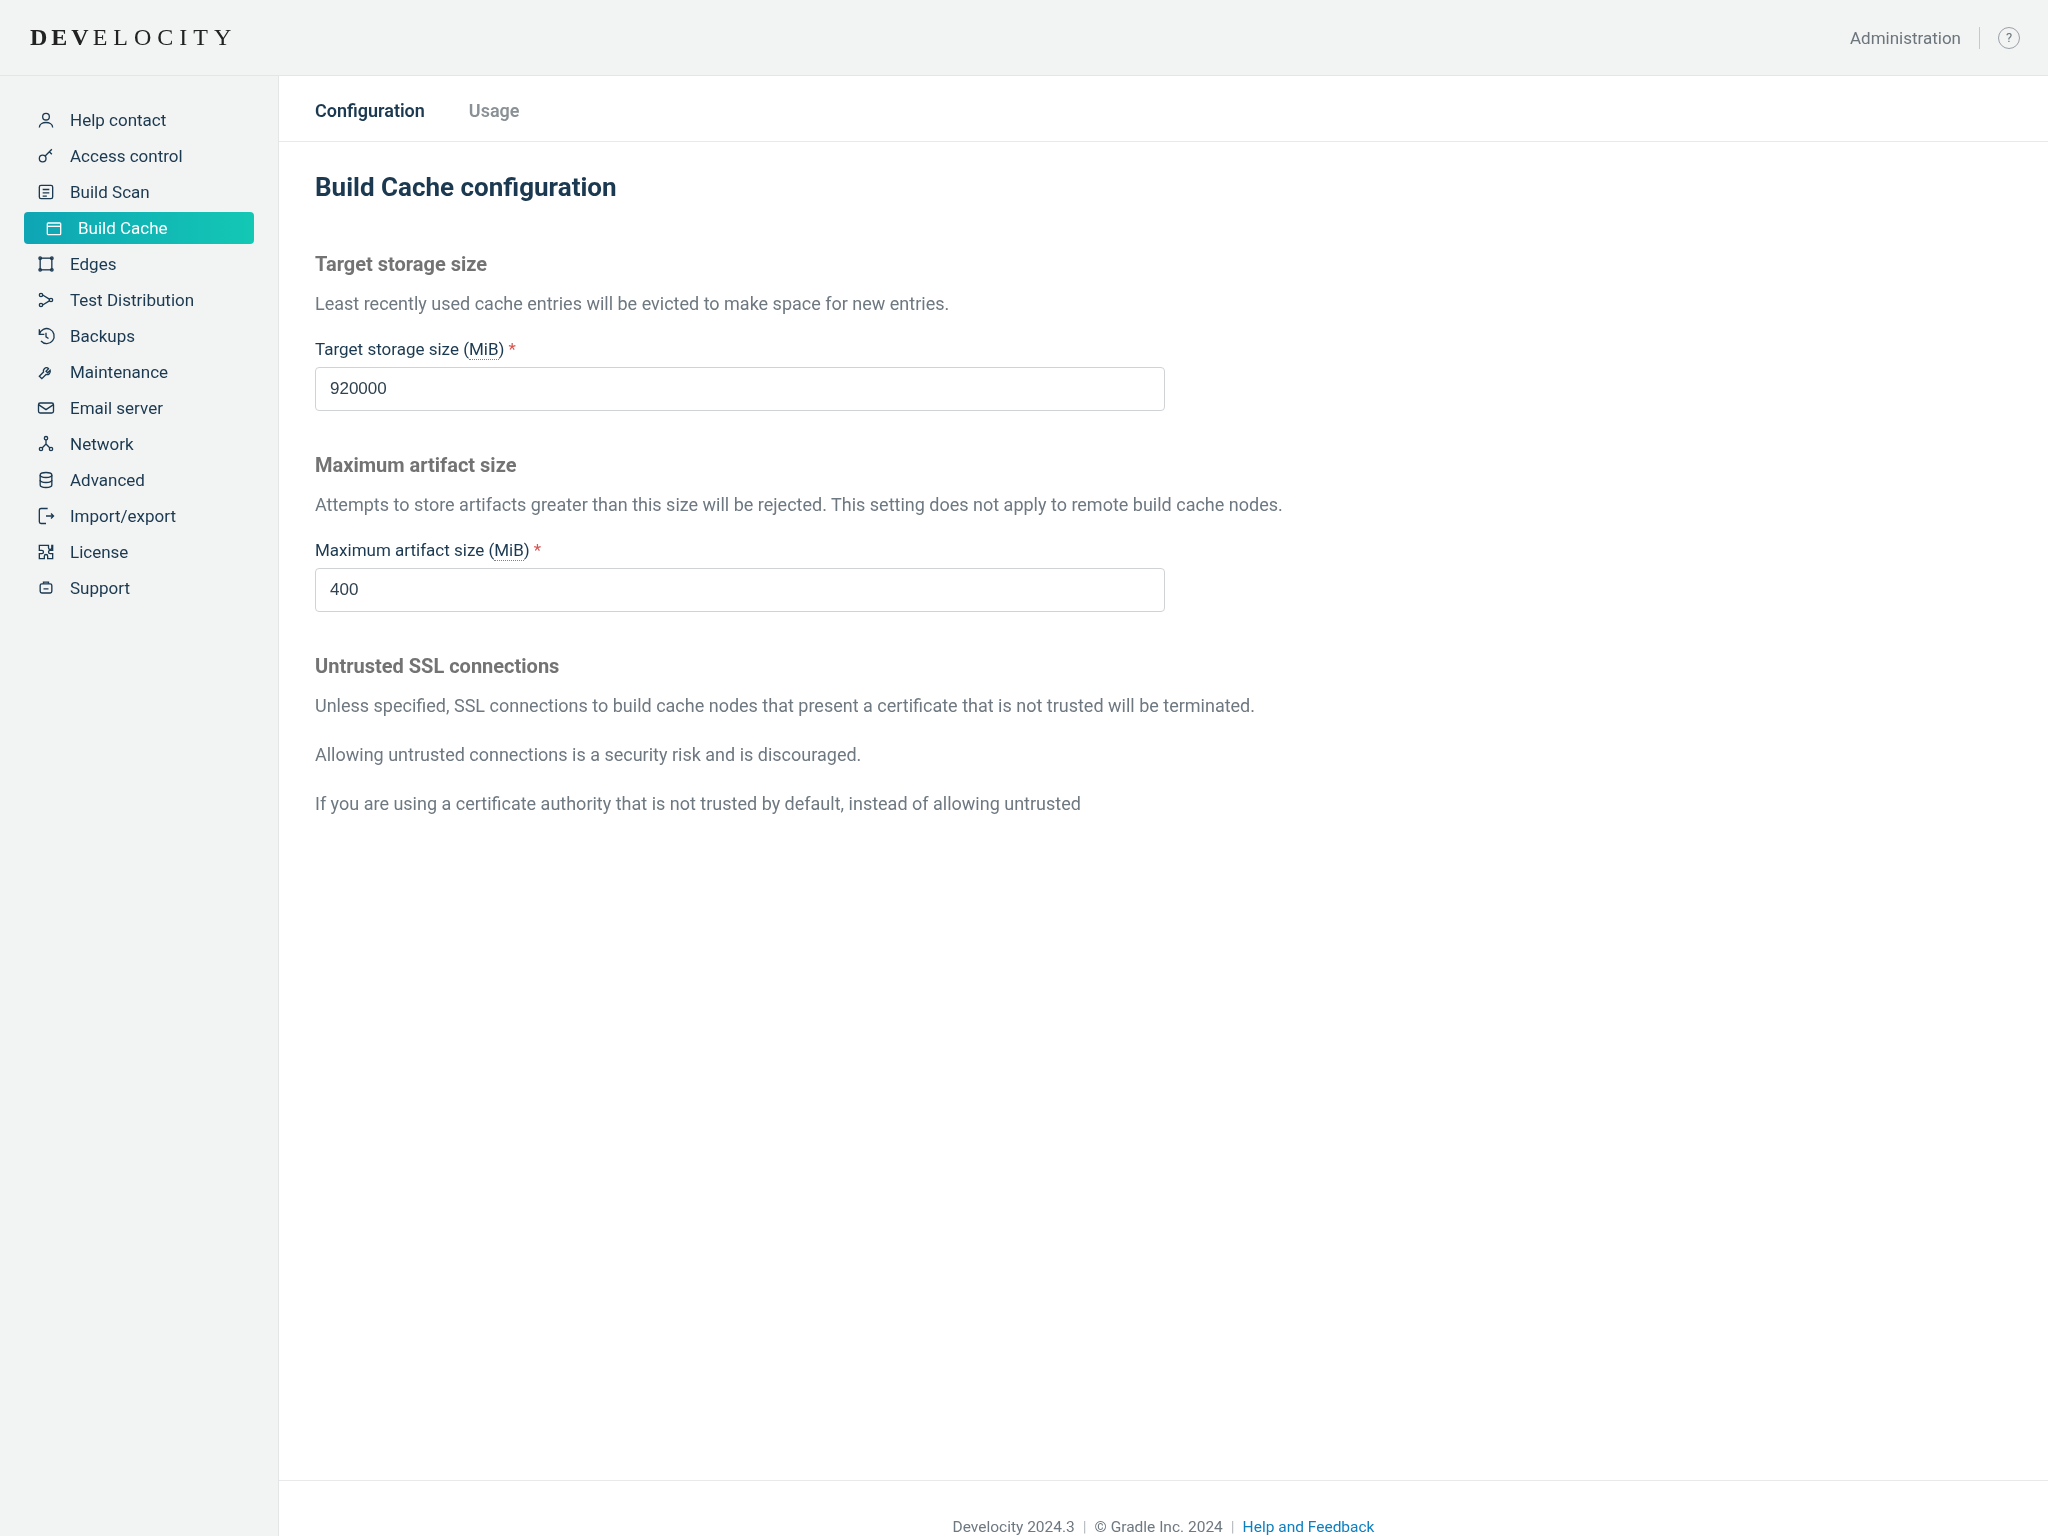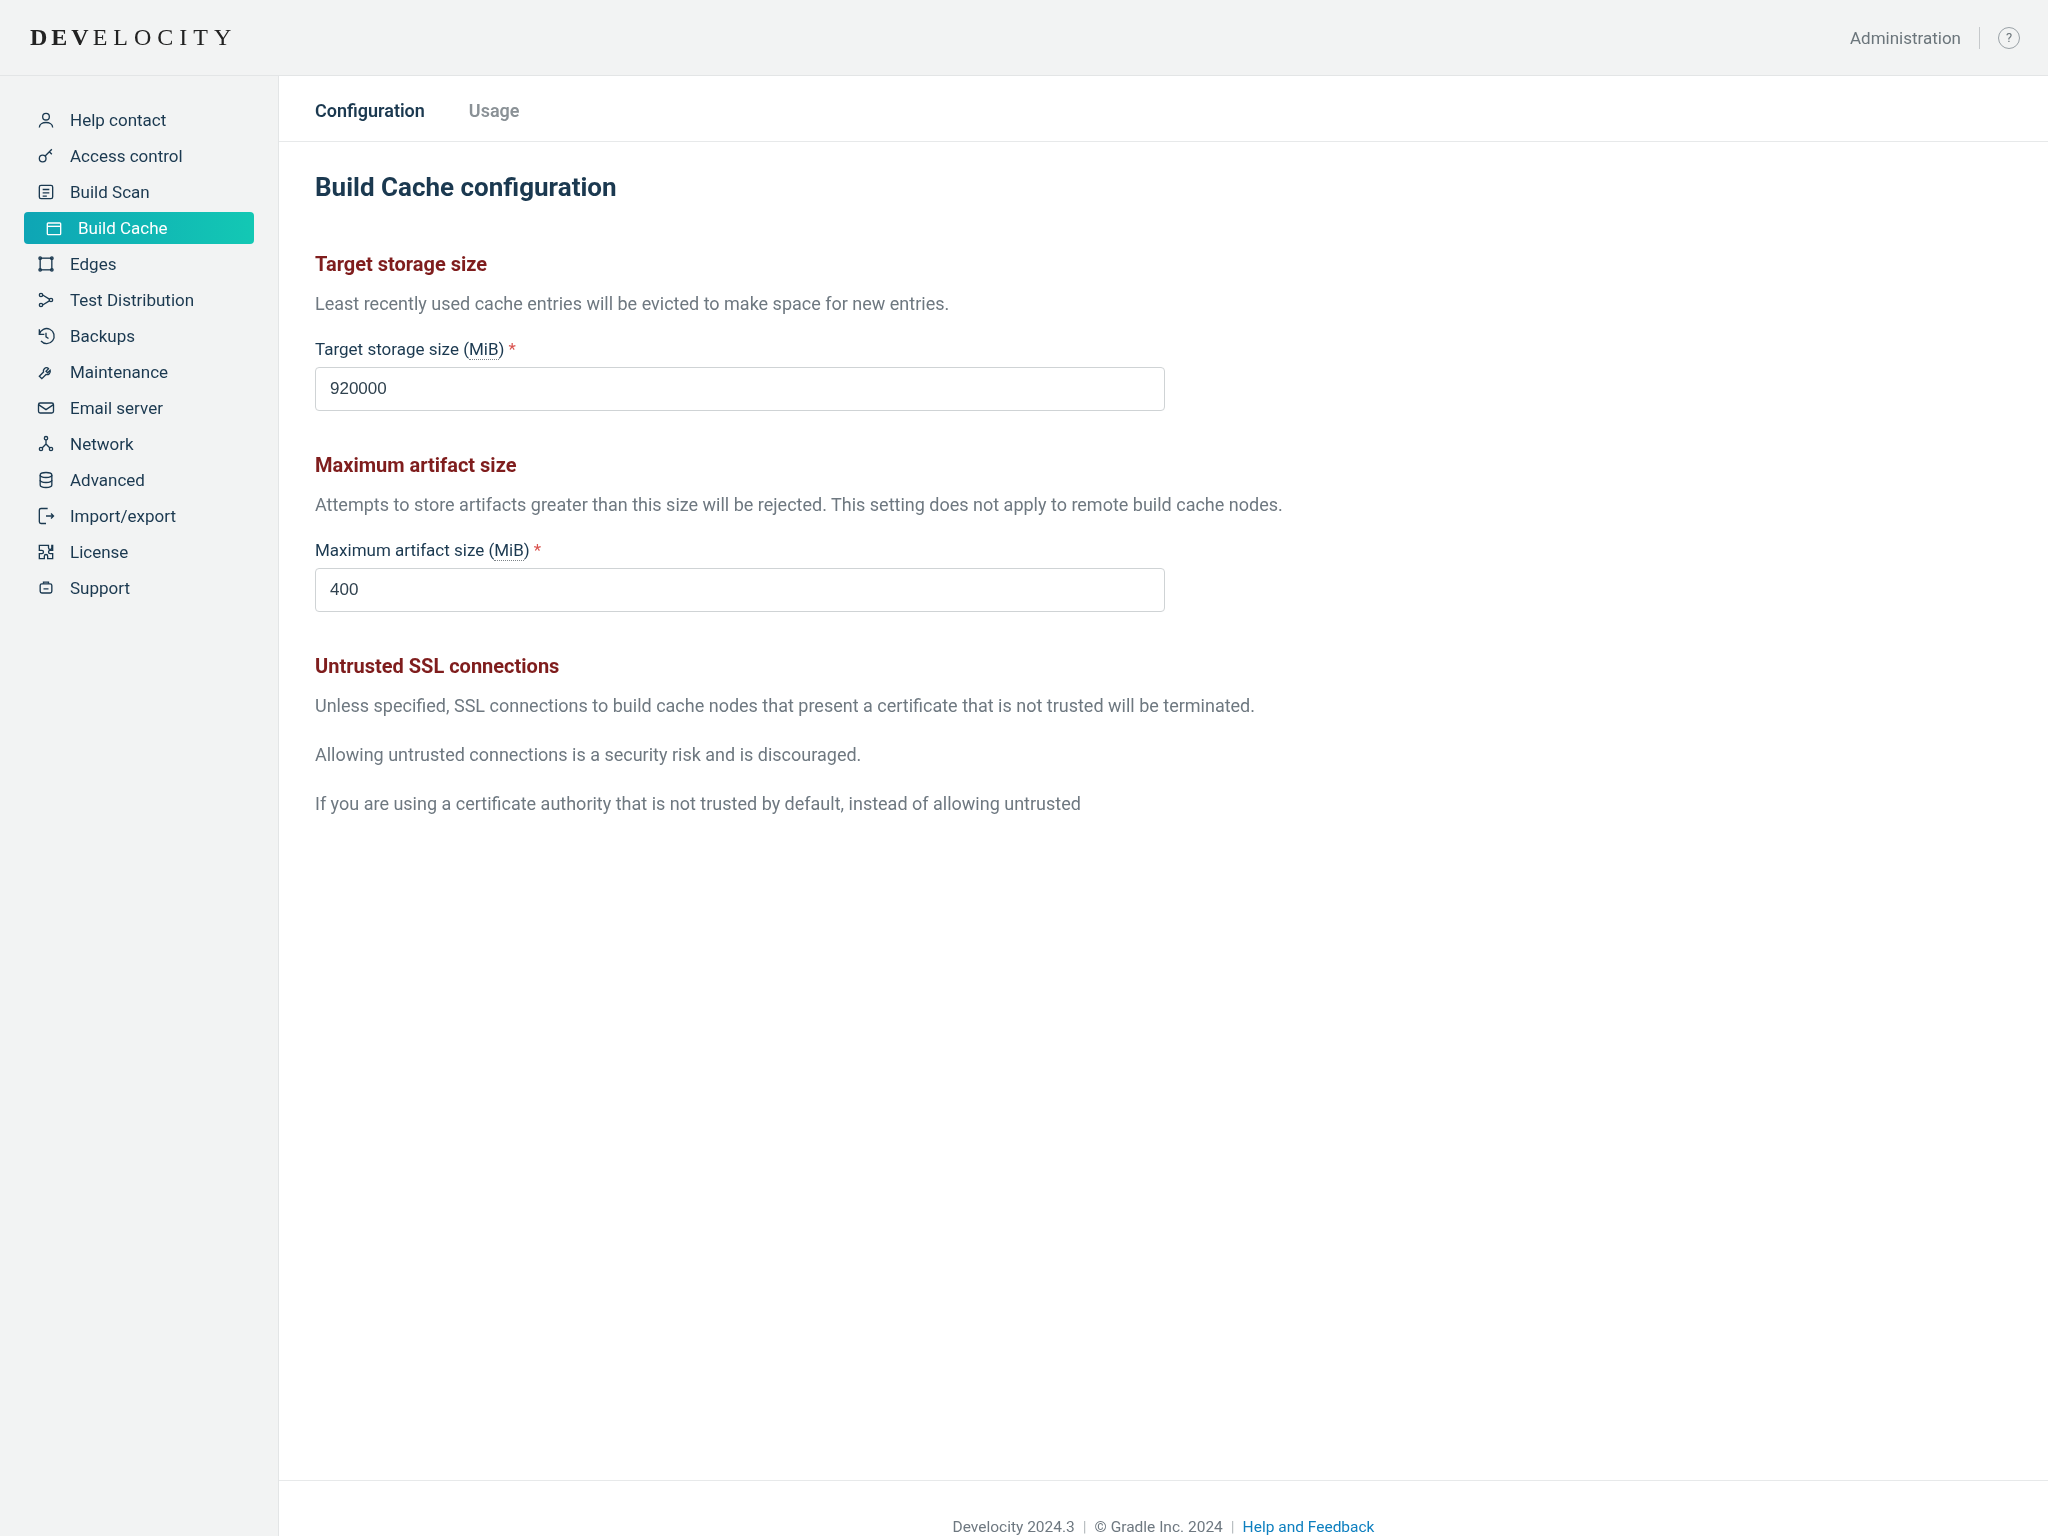--- a/index.html
+++ b/index.html
@@ -77,21 +77,21 @@
   .tabs {
     display:flex; gap:44px; padding: 24px 0 20px 36px;
     border-bottom:1px solid #e7e9ea;
     background:#fff;
   }
   .tab { color:#8a9196; font-size:18px; font-weight:600; cursor:pointer;}
   .tab.active { color:#1b3950; }
   .content-wrap { flex:1; overflow-y:auto; }
   .content { padding: 30px 60px 40px 36px; max-width: 1200px; color:#1b3950;}
   .page-title { font-size:26px; font-weight:700; color:#1b3950; margin-bottom:50px;}
-  .section-title { font-size:20px; font-weight:700; color:#7f1d1d; margin-bottom:14px;}
+  .section-title { font-size:20px; font-weight:700; color:#737373; margin-bottom:14px;}
   .section-desc { font-size:18px; color:#6e7880; line-height:1.5; margin-bottom:22px;}
   .field-label { font-size:17px; color:#1b3950; margin-bottom:8px; }
   .field-label .mib { border-bottom:1px dotted #7c8388; }
   .req { color:#d9534f; margin-left:4px; }
   .text-input {
     width:850px; max-width:100%;
     height:44px; border:1px solid #cfd3d5; border-radius:4px;
     padding:11px 14px; font-size:17px; color:#30424f;
     background:#fff;
   }

